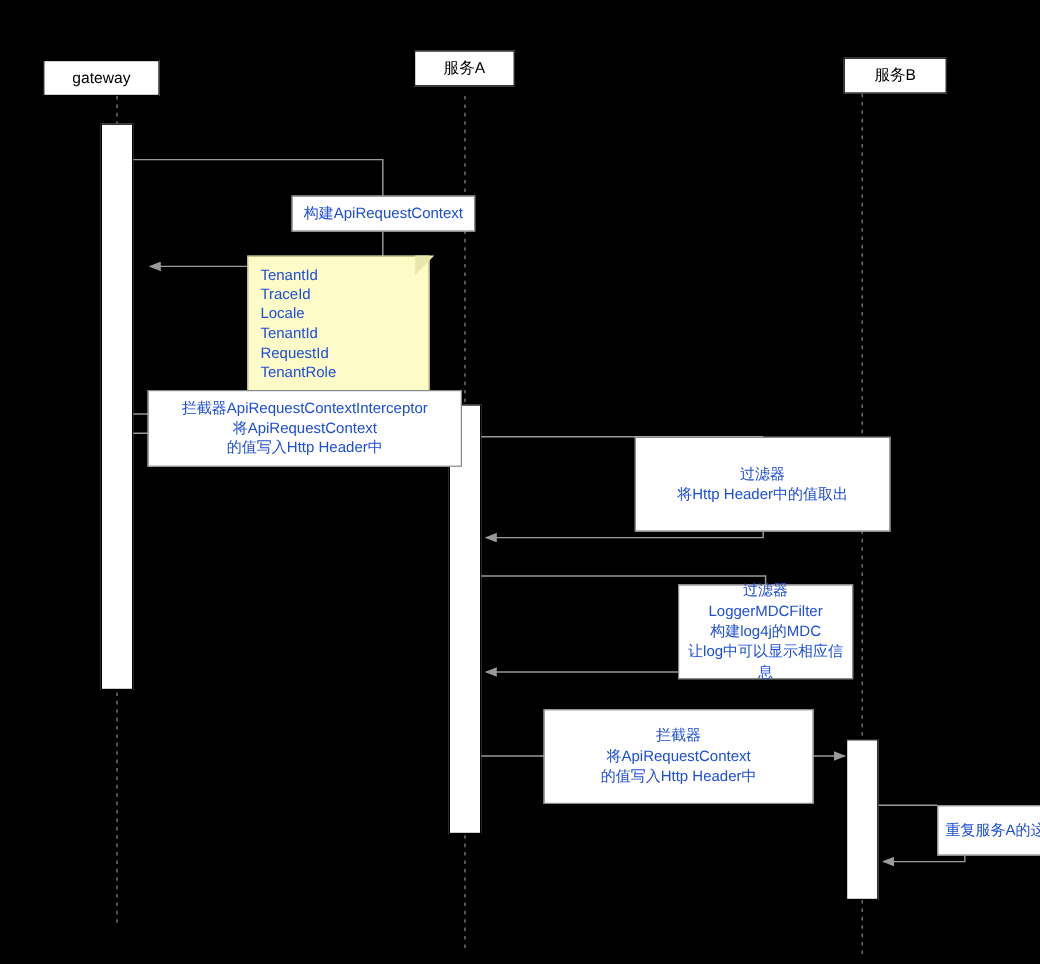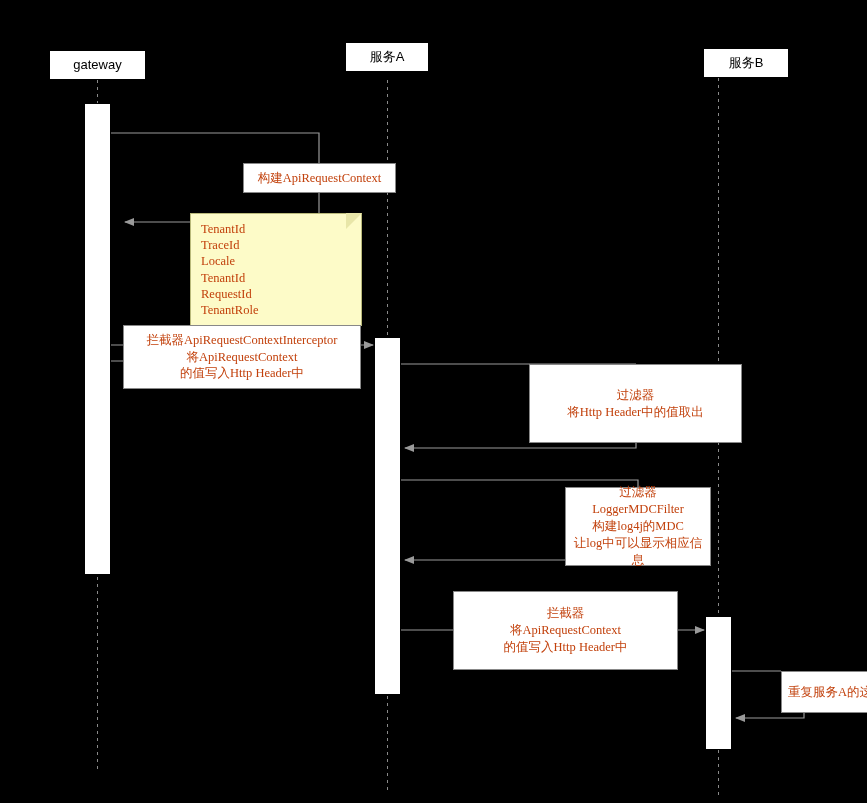--- a/index.html
+++ b/index.html
@@ -34,30 +34,29 @@
     display: flex;
     align-items: center;
     justify-content: center;
     white-space: nowrap;
   }
   .note {
     position: absolute;
     box-sizing: border-box;
     background: #ffffff;
     border: 1px solid #888888;
-    color: #c2410c;
+    color: #1d4ed8;
     font-size: 12.5px;
     text-align: center;
     line-height: 1.35;
     padding: 4px 6px;
     display: flex;
     flex-direction: column;
     align-items: center;
     justify-content: center;
-    font-family: Liberation Serif, serif;
   }
   .note-yellow {
     background: #fdfbc8;
     border: 1px solid #b9b97a;
     text-align: left;
     align-items: flex-start;
     padding: 7px 10px;
     font-size: 12.5px;
     line-height: 1.29;
   }
@@ -118,45 +117,45 @@
 
       <path d="M732,671 L781,671"></path>
       <path d="M804,713 L804,718 L736,718" marker-end="url(#arrowhead-gray)"></path>
     </g>
   </svg>
 
   <div class="activation" style="left:84px; top:103px; width:27px; height:472px;"></div>
   <div class="activation" style="left:374px; top:337px; width:27px; height:358px;"></div>
   <div class="activation" style="left:705px; top:616px; width:27px; height:134px;"></div>
 
-  <div class="participant" style="left:49px; top:50px; width:97px; height:30px;text-align:right;">
+  <div class="participant" style="left:36px; top:50px; width:97px; height:30px;text-align:right;">
     <span>gateway</span>
   </div>
   <div class="participant" style="left:345px; top:42px; width:84px; height:30px;">
     <span>服务A</span>
   </div>
   <div class="participant" style="left:703px; top:48px; width:86px; height:30px;">
     <span>服务B</span>
   </div>
 
   <div class="note note-left" style="left:243px; top:163px; width:153px; height:30px;">
     <span class="line">构建ApiRequestContext</span>
   </div>
 
-  <div class="note note-yellow" style="left:190px; top:213px; width:172px; height:113px;">
+  <div class="note note-yellow" style="left:206px; top:213px; width:152px; height:113px;">
     <span class="line">TenantId</span>
     <span class="line">TraceId</span>
     <span class="line">Locale</span>
     <span class="line">TenantId</span>
     <span class="line">RequestId</span>
     <span class="line">TenantRole</span>
   </div>
   <div class="corner-fold" style="left:346px; top:213px; border-left:16px solid #e8e6a8; border-bottom:16px solid transparent;"></div>
 
-  <div class="note note-left" style="left:123px; top:325px; width:238px; height:64px;">
+  <div class="note note-left" style="left:123px; top:325px; width:262px; height:64px;">
     <span class="line">拦截器ApiRequestContextInterceptor</span>
     <span class="line">将ApiRequestContext</span>
     <span class="line">的值写入Http Header中</span>
   </div>
 
   <div class="note note-left" style="left:529px; top:364px; width:213px; height:79px;">
     <span class="line">过滤器</span>
     <span class="line">将Http Header中的值取出</span>
   </div>
 

